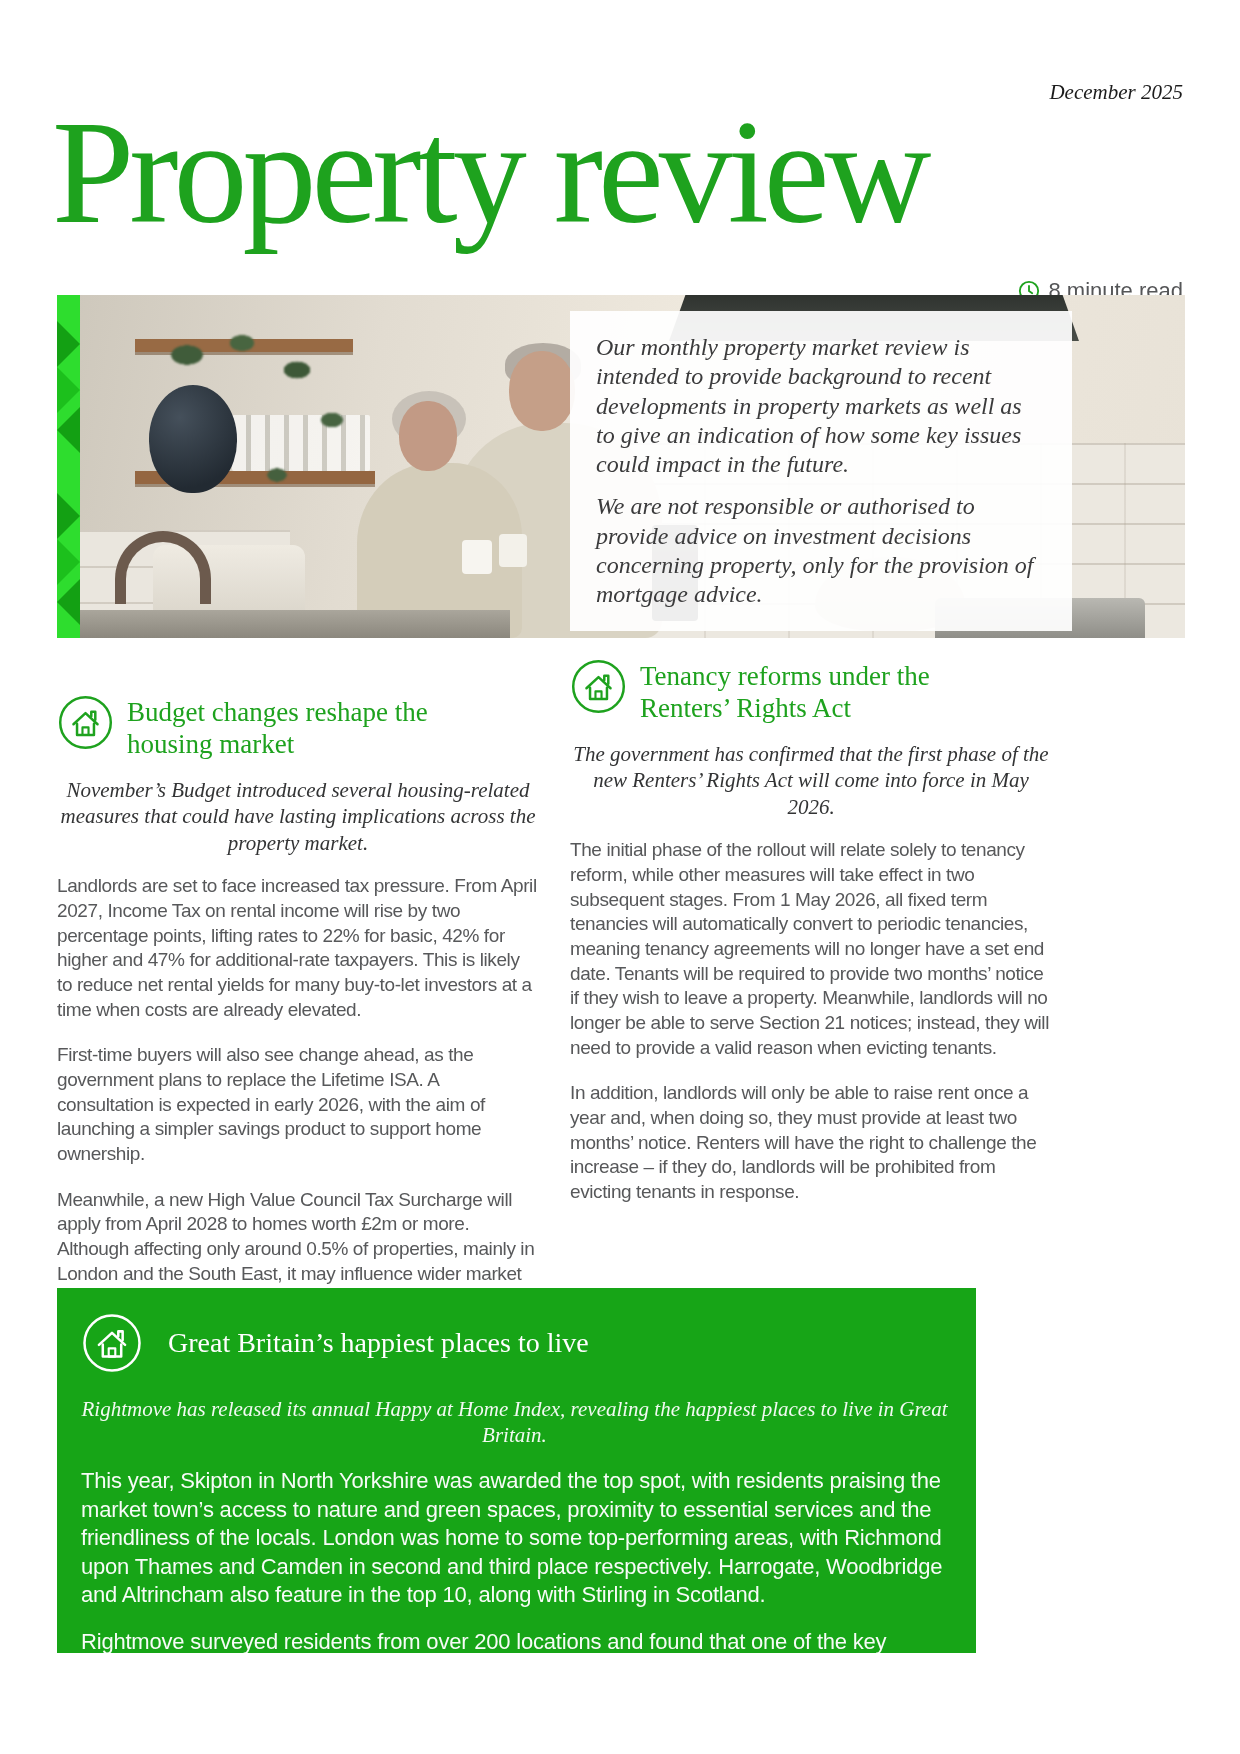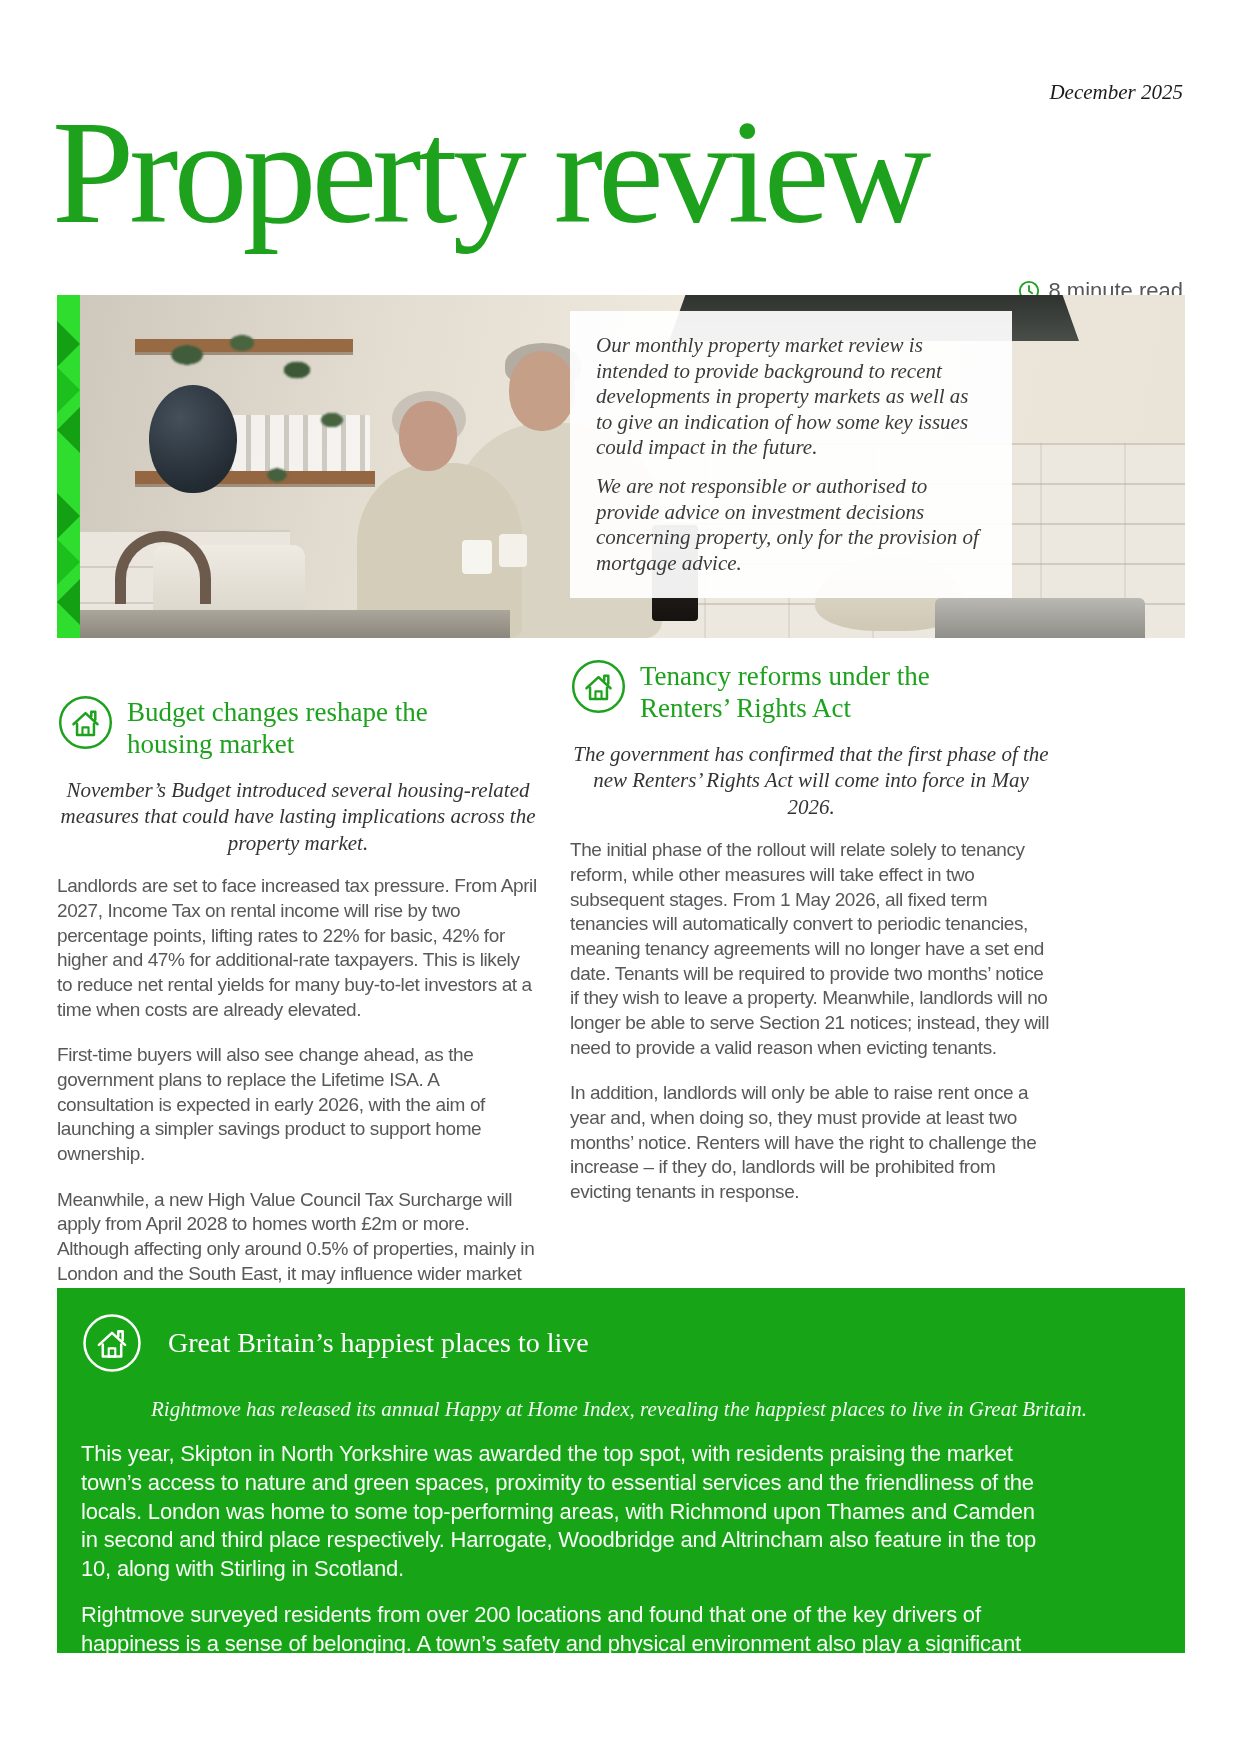--- a/index.html
+++ b/index.html
@@ -56,41 +56,41 @@
   .ph-breadbin{left:96px;top:250px;width:152px;height:68px;background:linear-gradient(#efebe2,#dcd7cb);
       border-radius:12px 12px 4px 4px;}
   .ph-faucet{left:58px;top:236px;width:74px;height:62px;border:11px solid #6d5a4c;border-bottom:none;
       border-radius:60px 60px 0 0;}
   .ph-press{left:595px;top:230px;width:46px;height:96px;background:linear-gradient(#353130,#15120f);border-radius:4px;}
   .ph-kettle{left:758px;top:262px;width:150px;height:74px;background:linear-gradient(#e4decd,#cfc8b4);
       border-radius:50% 50% 42% 42% / 68% 68% 36% 36%;}
   .ph-sink{right:40px;bottom:0;width:210px;height:40px;background:linear-gradient(#b9b8b2,#8f8e88);border-radius:6px 6px 0 0;}
 
   .stripe{position:absolute;left:0;top:0;width:23px;height:343px;}
-  .quote{position:absolute;left:513px;top:16px;width:442px;box-sizing:border-box;
+  .quote{position:absolute;left:513px;top:16px;width:502px;box-sizing:border-box;
       padding:22px 26px;background:rgba(255,255,255,.93);
-      font-family:"Liberation Serif",serif;font-style:italic;font-size:21px;line-height:1.22;color:#3b3b3c;}
+      font-family:"Liberation Serif",serif;font-style:italic;font-size:24px;line-height:1.22;color:#3b3b3c;}
   .quote p{margin:0;}
   .quote p + p{margin-top:13px;}
 
   
   :root{--green:#1ea21e;--panel:#17a517;}
   .col{position:absolute;top:658px;width:482px;}
   .col.left{left:57px;margin-top:36px;}
   .col.right{left:570px;}
   .s-head{display:flex;align-items:flex-start;gap:13px;}
   .s-head .icn{flex:0 0 auto;width:57px;height:57px;color:var(--green);}
   .s-head h2{margin:2px 0 0;font-family:"Liberation Serif",serif;font-weight:500;font-size:27px;
       line-height:1.2;color:var(--green);max-width:345px;}
   .intro{font-family:"Liberation Serif",serif;font-style:italic;font-size:21px;line-height:1.26;
       color:#333435;margin:16px 0 18px;text-align:center;}
   .bodyp{font-size:19px;line-height:1.3;letter-spacing:-.4px;color:#57585a;margin:0 0 21px;}
 
   
-  .panel{position:absolute;left:57px;top:1288px;width:1128px;height:365px;box-sizing:border-box;
+  .panel{position:absolute;left:57px;top:1288px;width:919px;height:365px;box-sizing:border-box;
       background:var(--panel);color:#ffffff;padding:24px 28px 0 24px;overflow:hidden;}
   .panel .s-head{align-items:center;gap:25px;}
   .panel .icn{width:62px;height:62px;color:#ffffff;}
   .panel h2{margin:0;font-family:"Liberation Serif",serif;font-weight:500;font-size:28px;color:#ffffff;max-width:none;}
   .panel .intro{color:#f2faf2;font-size:21px;margin:22px 0 0;}
   .panel .bodyp{color:#f7fcf7;font-size:22px;line-height:1.3;letter-spacing:-.2px;margin:18px 0 0;max-width:962px;}
 </style>
 </head>
 <body>
 

